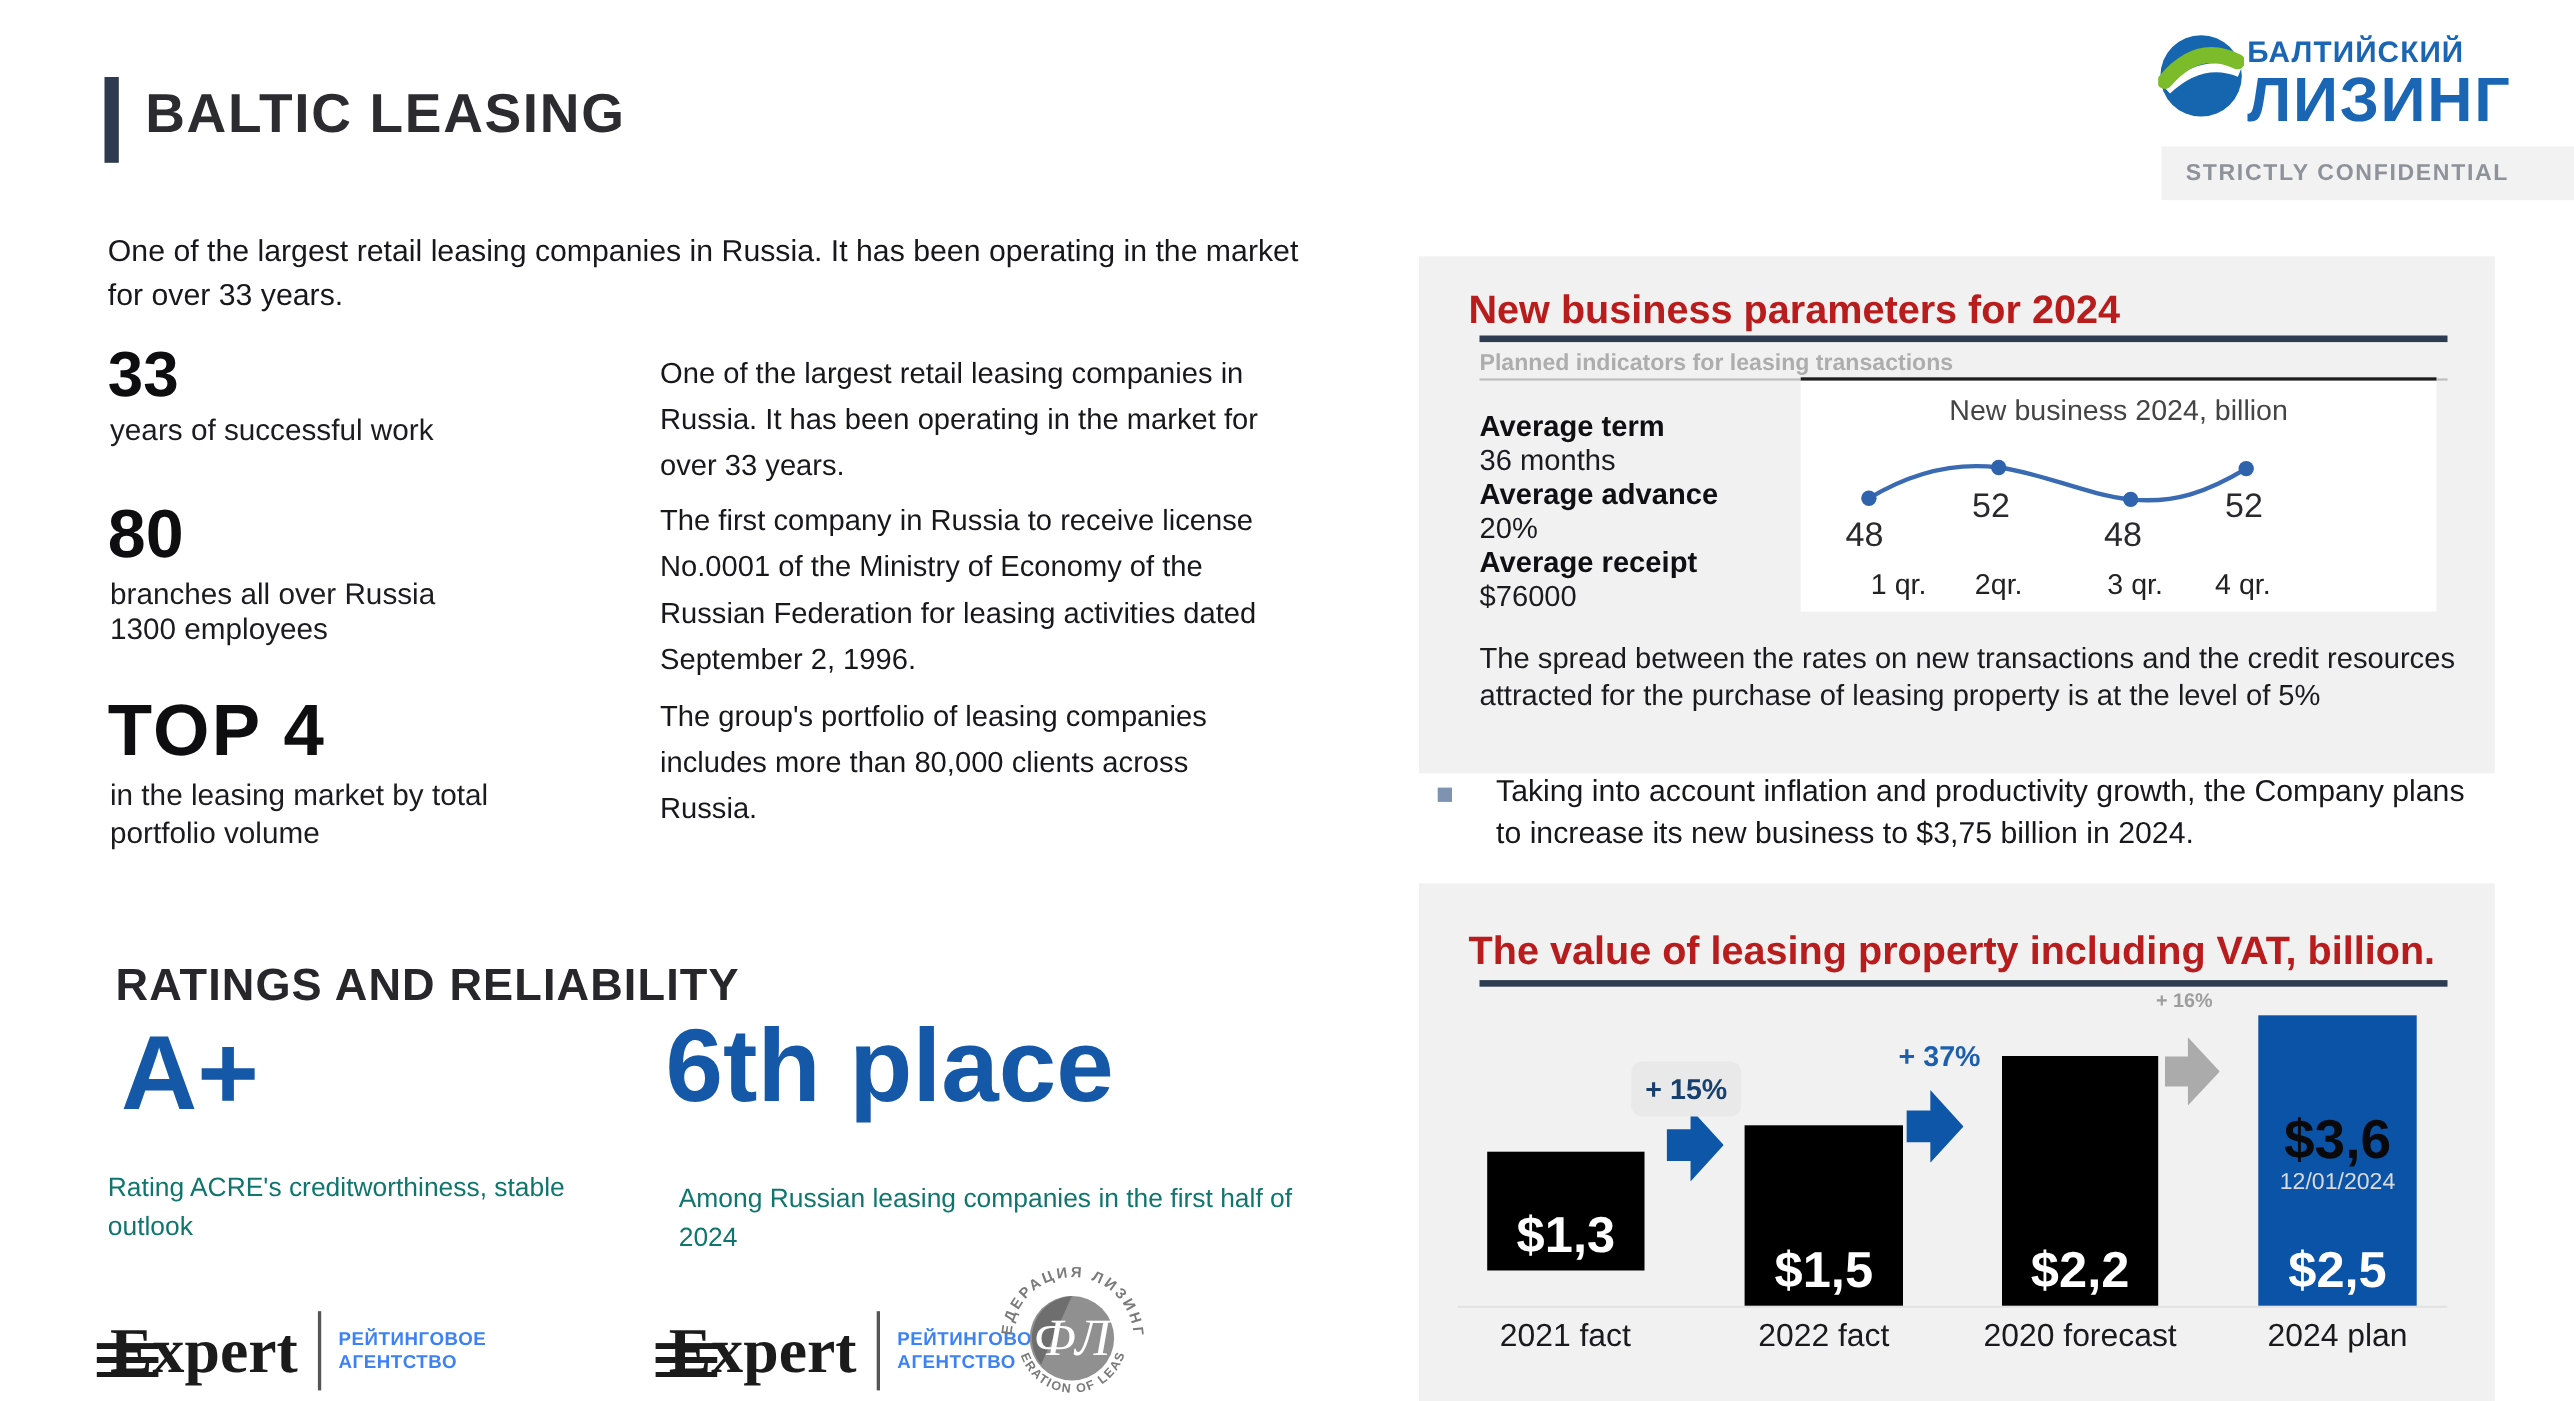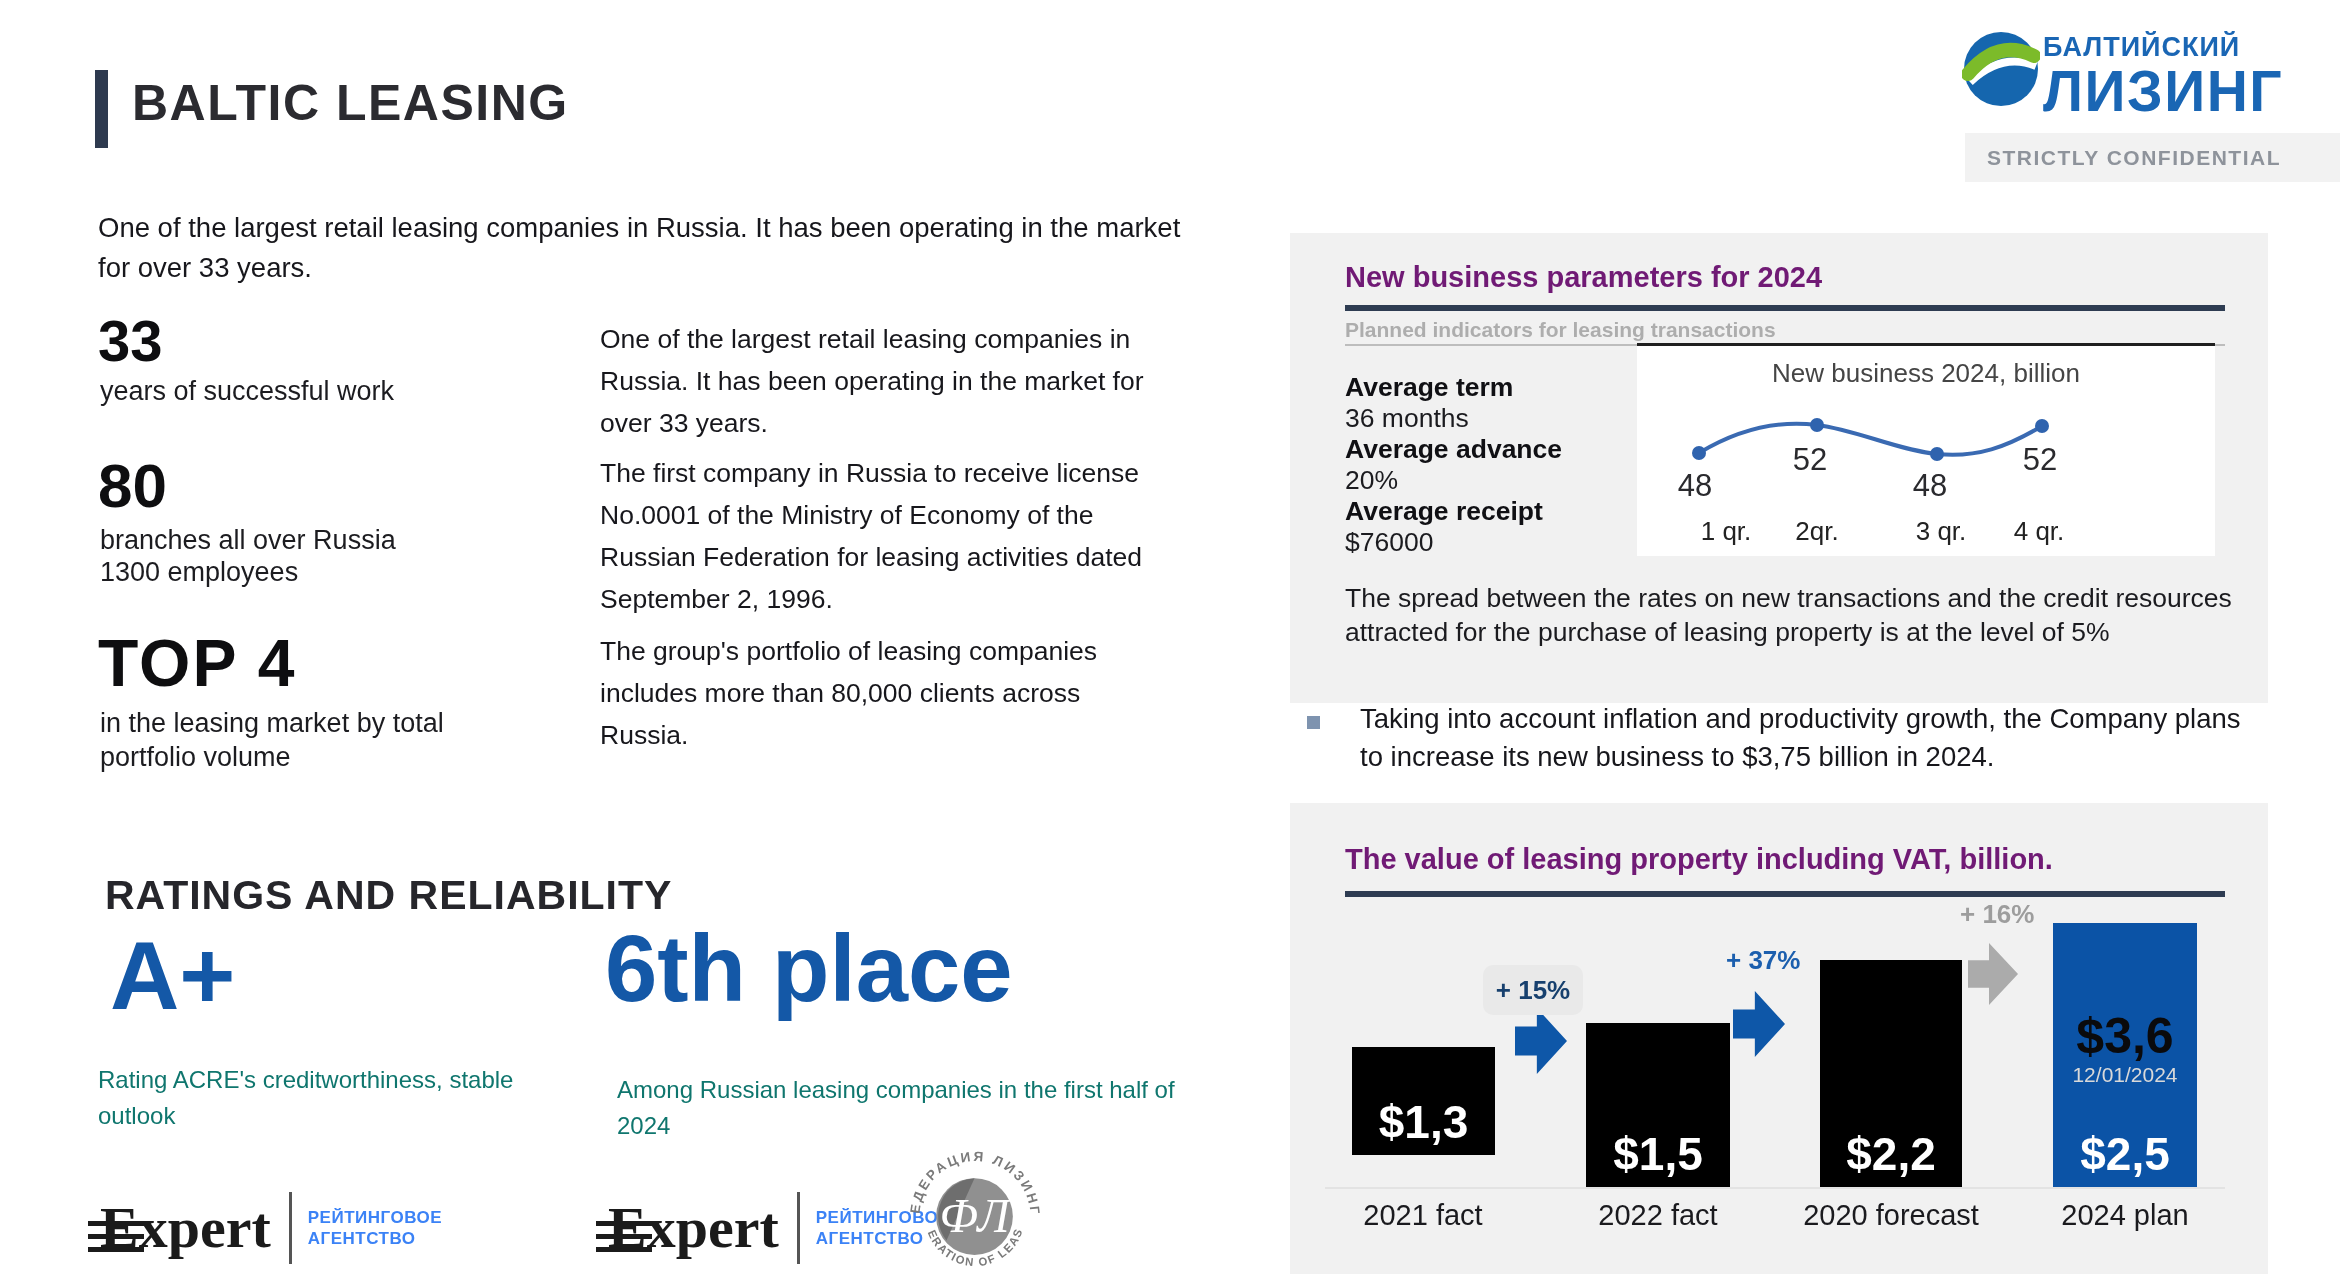--- a/index.html
+++ b/index.html
@@ -49,21 +49,21 @@
   .x-word::before{content:"";position:absolute;left:-12px;top:22px;width:56px;height:31px;
     background:repeating-linear-gradient(to bottom,#1B1B1B 0 5px,transparent 5px 13px);}
   .x-div{width:3px;height:72px;background:#555;margin:0 16px 0 18px;}
   .x-sub{font-size:17px;font-weight:700;color:#3b82f6;letter-spacing:0.5px;line-height:21px;}
   .fedlogo{left:905px;top:1145px;width:140px;height:140px;}
 
   
   .panel{background:#F1F1F1;}
   .panel1{left:1290px;top:233px;width:978px;height:470px;}
   .panel2{left:1290px;top:803px;width:978px;height:471px;}
-  .p-title{left:55px;top:28px;font-size:29px;font-weight:700;color:#701a75;}
+  .p-title{left:45px;top:28px;font-size:36px;font-weight:700;color:#b91c1c;}
   .p2-title{top:40px;}
   .p-rule{left:55px;width:880px;height:6px;background:#2E3C52;}
   .p1-rule{top:72px;} .p2-rule{top:88px;}
   .p1-subtitle{left:55px;top:85px;font-size:21px;font-weight:700;color:#ADADAD;z-index:3;}
   .p1-subline{left:55px;top:111px;width:880px;height:2px;background:#BDBDBD;z-index:1;}
 
   .chartbox{left:347px;top:110px;width:578px;height:210px;background:#ffffff;border-top:3px solid #1F1F1F;z-index:2;}
   .cb-title{left:0;top:12px;width:100%;text-align:center;font-size:26px;color:#454545;}
   .cb-val{font-size:31px;color:#2A2A2E;width:60px;text-align:center;}
   .cbv1{left:28px;top:122px;} .cbv2{left:143px;top:96px;} .cbv3{left:263px;top:122px;} .cbv4{left:373px;top:96px;}
@@ -90,21 +90,21 @@
   .b4 .rdate{position:absolute;top:140px;left:0;width:100%;text-align:center;font-size:21px;color:#D9D9D9;}
   .bcat{top:396px;font-size:29px;color:#1A1A1E;width:220px;text-align:center;}
   .bc1{left:23px;} .bc2{left:258px;} .bc3{left:491px;} .bc4{left:725px;}
   .arrow{clip-path:polygon(0% 28%,42% 28%,42% 0%,100% 50%,42% 100%,42% 72%,0% 72%);}
   .ar1{left:225px;top:205px;width:52px;height:66px;background:#0E57A8;}
   .ar2{left:443px;top:188px;width:52px;height:66px;background:#0E57A8;}
   .ar3{left:678px;top:140px;width:50px;height:62px;background:#ABABAB;}
   .g15{left:193px;top:162px;width:100px;height:50px;background:#E9E9E9;border-radius:10px;
        display:flex;align-items:center;justify-content:center;font-size:26px;font-weight:700;color:#17406E;}
   .g37{left:436px;top:142px;font-size:26px;font-weight:700;color:#1C5FAE;}
-  .g16{left:670px;top:96px;font-size:26px;font-weight:700;color:#9D9D9D;}
+  .g16{left:670px;top:96px;font-size:18px;font-weight:700;color:#9D9D9D;}
 </style>
 </head>
 <body>
 
 <div id="slide">
 
   <div class="abs title-bar"></div>
   <div class="abs page-title">BALTIC LEASING</div>
 
   <svg class="abs brand" viewBox="0 0 78 78">

